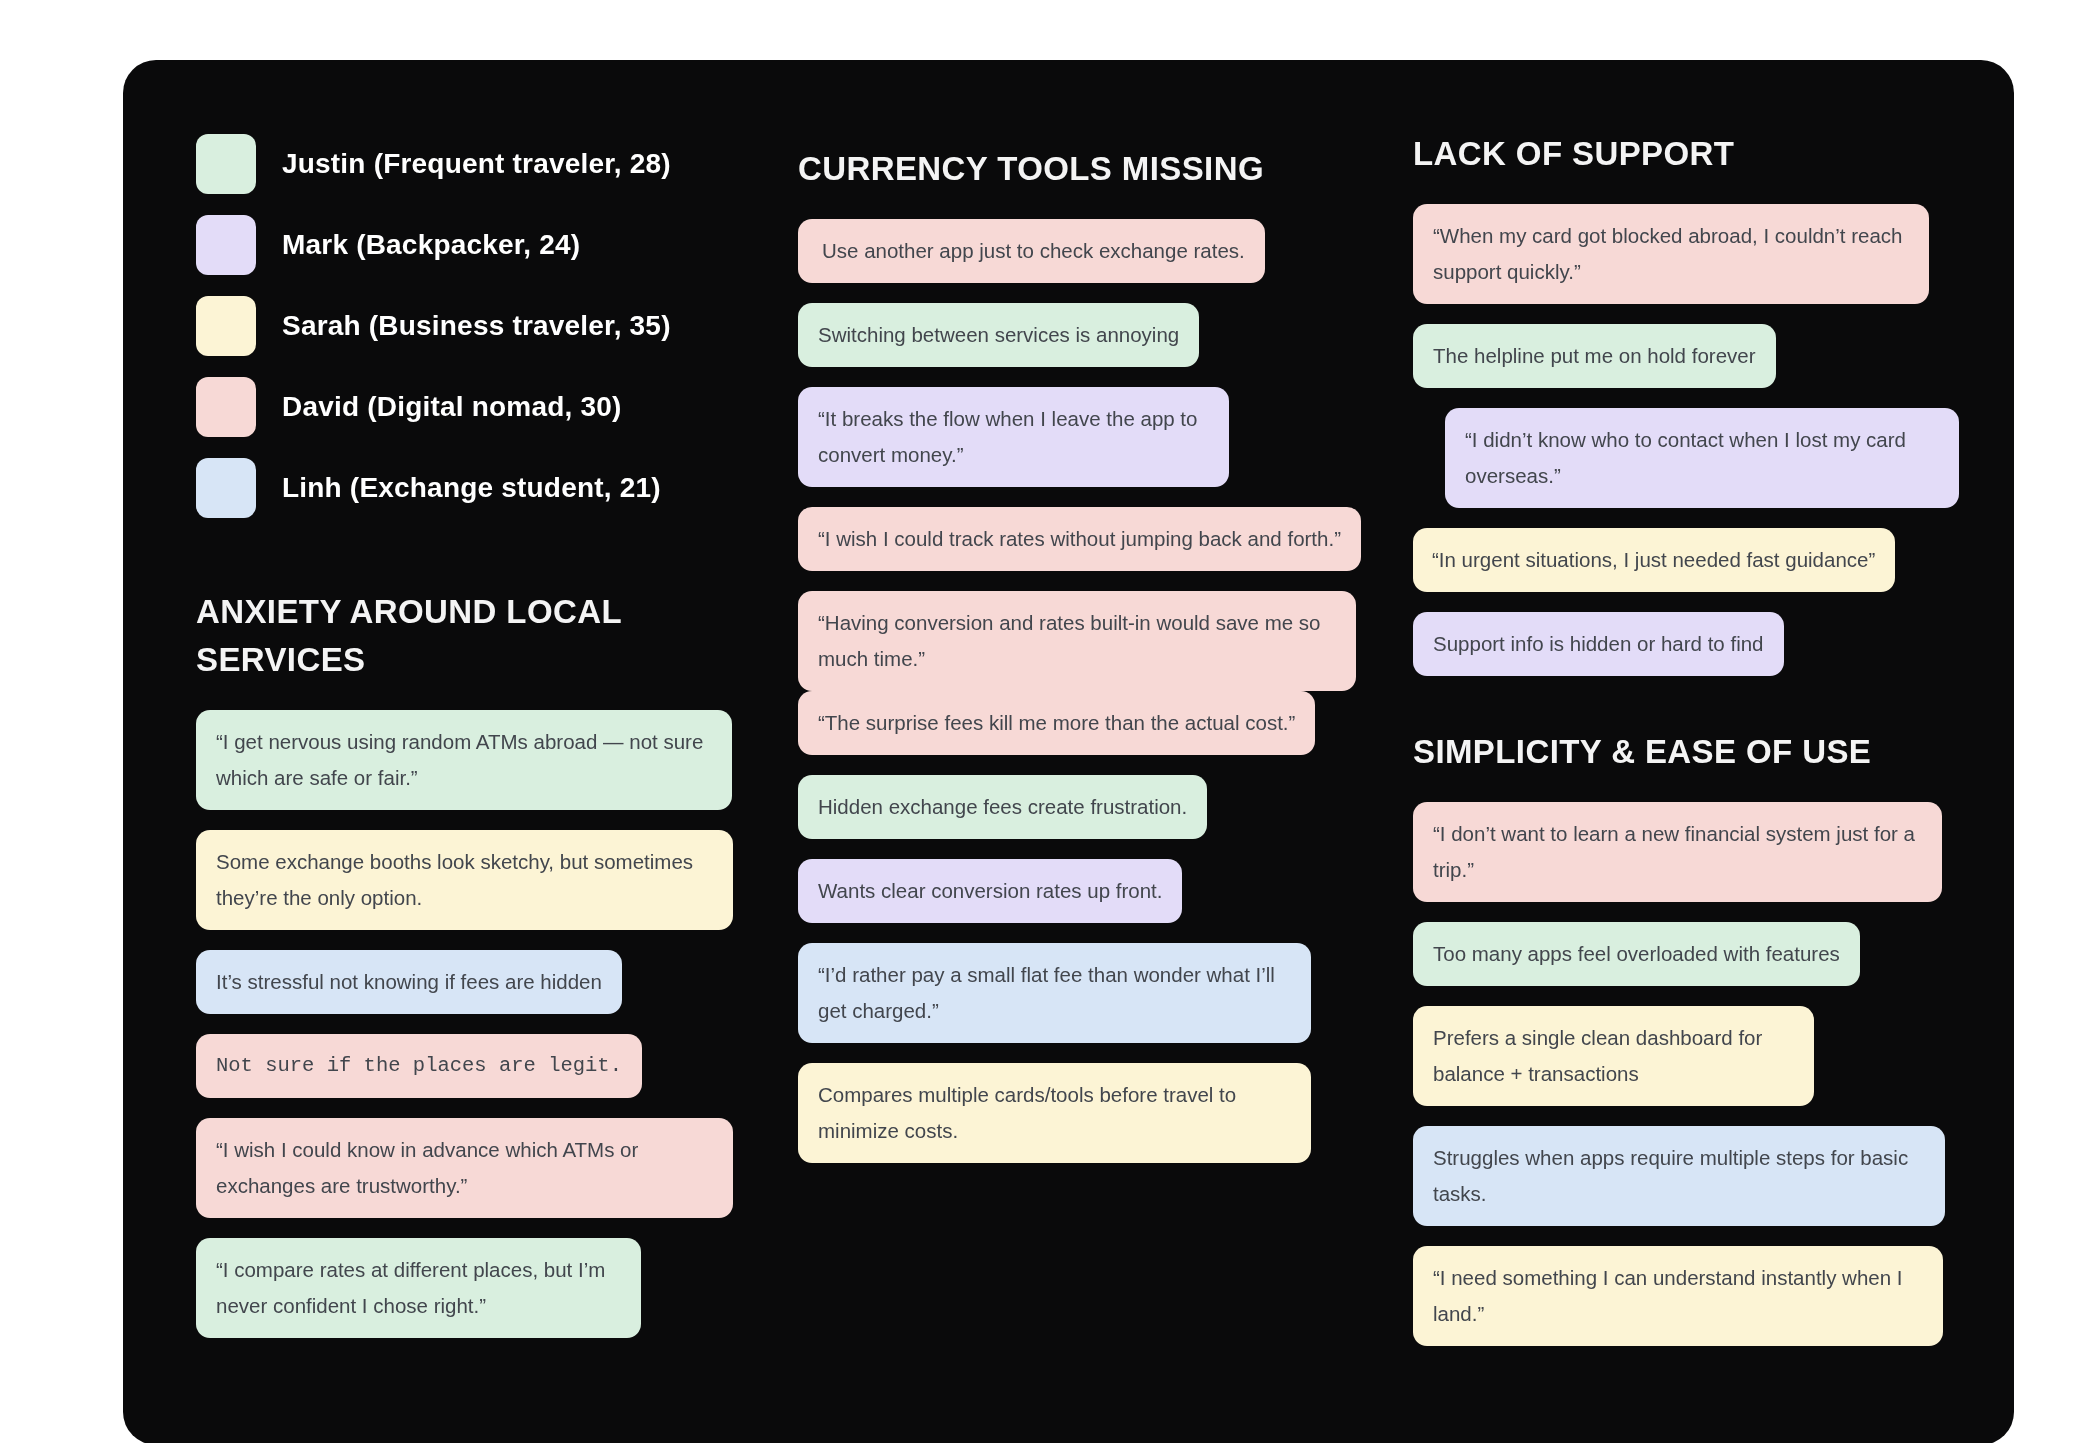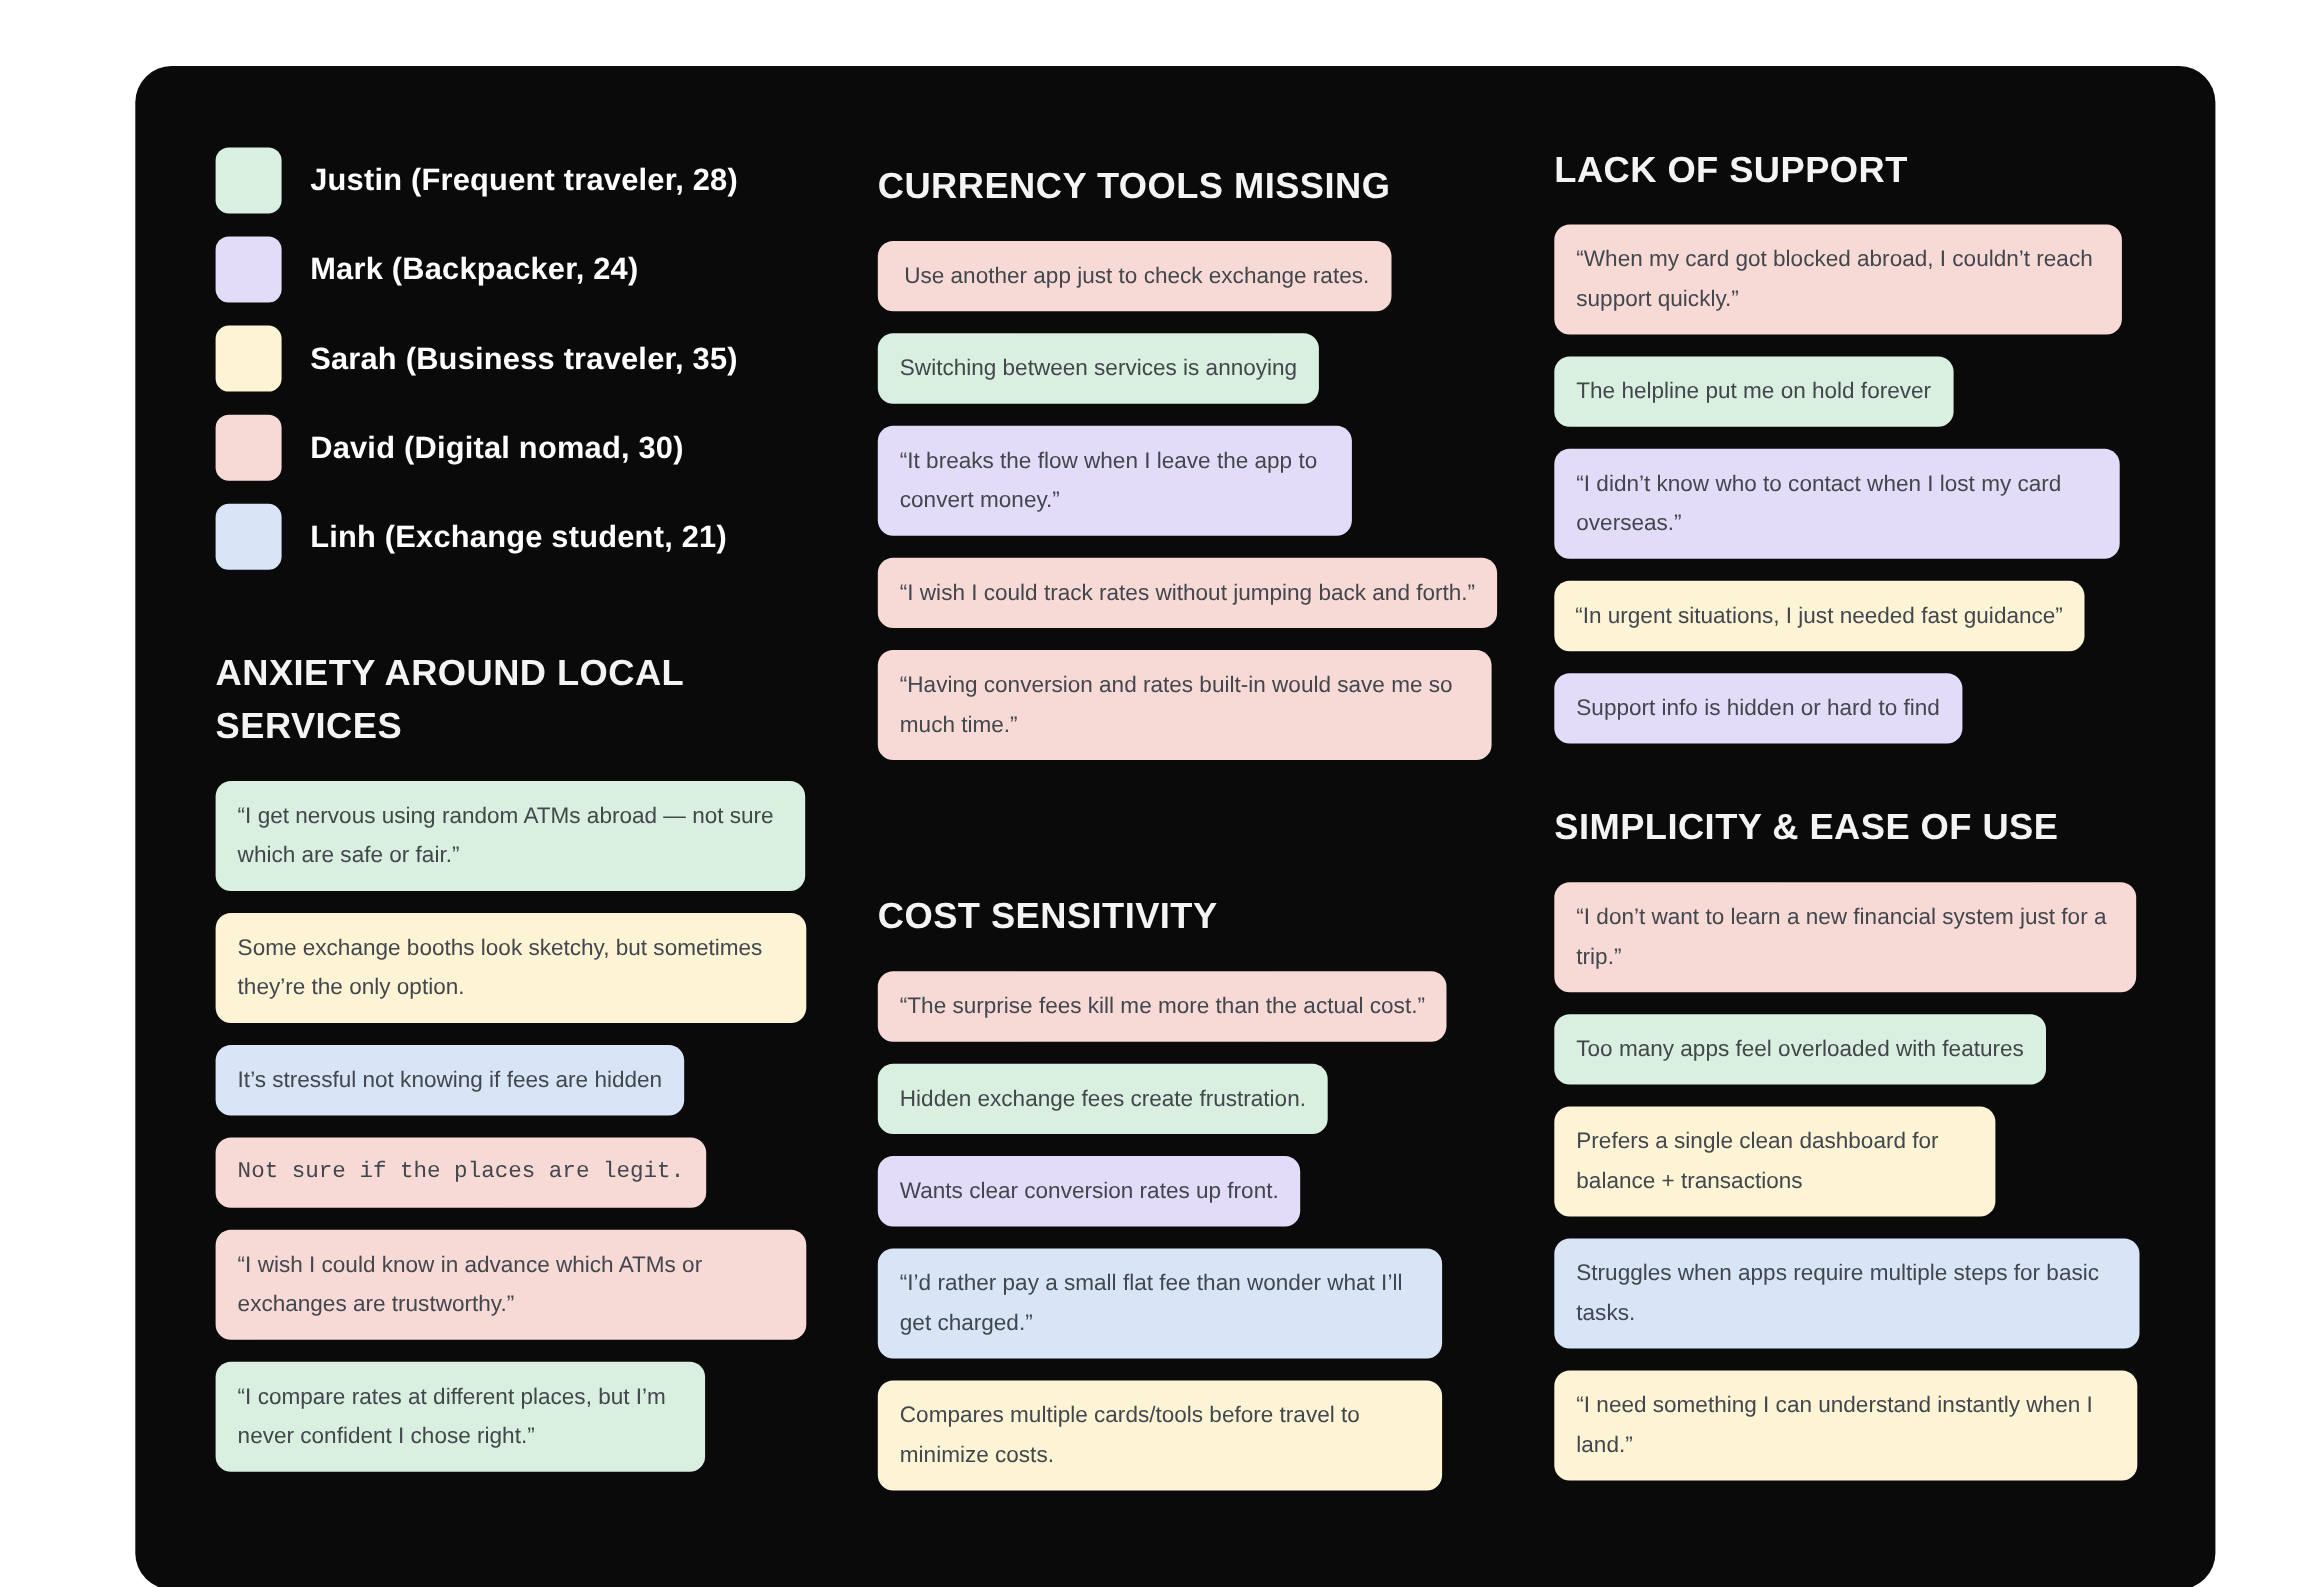--- a/index.html
+++ b/index.html
@@ -123,35 +123,34 @@
     </div>
   <div id="col2" class="col">
       <h2 class="section-title">CURRENCY TOOLS MISSING</h2>
       <div class="notes">
         <div class="note" style="background: rgb(247, 217, 214); padding-left: 24px;">Use another app just to check exchange rates.</div>
         <div class="note" style="background: rgb(217, 239, 223);">Switching between services is annoying</div>
         <div class="note wrapped" style="background: rgb(227, 220, 248); width: 431px;">“It breaks the flow when I leave the app to convert money.”</div>
         <div class="note" style="background: rgb(247, 217, 214);">“I wish I could track rates without jumping back and forth.”</div>
         <div class="note wrapped" style="background: rgb(247, 217, 214); width: 558px;">“Having conversion and rates built-in would save me so much time.”</div>
       </div>
-      <h2 class="section-title section-gap-lg">COST SENSITIVITY</h2>
       <div class="notes">
         <div class="note" style="background: rgb(247, 217, 214);">“The surprise fees kill me more than the actual cost.”</div>
         <div class="note" style="background: rgb(217, 239, 223);">Hidden exchange fees create frustration.</div>
         <div class="note" style="background: rgb(227, 220, 248);">Wants clear conversion rates up front.</div>
         <div class="note wrapped" style="background: rgb(215, 229, 246); width: 513px;">“I’d rather pay a small flat fee than wonder what I’ll get charged.”</div>
         <div class="note wrapped" style="background: rgb(252, 244, 213); width: 513px;">Compares multiple cards/tools before travel to minimize costs.</div>
       </div>
     </div>
   <div id="col3" class="col">
       <h2 class="section-title">LACK OF SUPPORT</h2>
       <div class="notes">
         <div class="note wrapped" style="background: rgb(247, 217, 214); width: 516px;">“When my card got blocked abroad, I couldn’t reach support quickly.”</div>
         <div class="note" style="background: rgb(217, 239, 223);">The helpline put me on hold forever</div>
-        <div class="note wrapped" style="background: rgb(227, 220, 248); width: 514px;">“I didn’t know who to contact when I lost my card overseas.”</div>
+        <div class="note wrapped" style="background: rgb(227, 220, 248); width: 514px; margin-left: 32px;">“I didn’t know who to contact when I lost my card overseas.”</div>
         <div class="note" style="background: rgb(252, 244, 213); padding-left: 19px;">“In urgent situations, I just needed fast guidance”</div>
         <div class="note" style="background: rgb(227, 220, 248);">Support info is hidden or hard to find</div>
       </div>
       <h2 class="section-title section-gap-sm">SIMPLICITY &amp; EASE OF USE</h2>
       <div class="notes">
         <div class="note wrapped" style="background: rgb(247, 217, 214); width: 529px;">“I don’t want to learn a new financial system just for a trip.”</div>
         <div class="note" style="background: rgb(217, 239, 223);">Too many apps feel overloaded with features</div>
         <div class="note wrapped" style="background: rgb(252, 244, 213); width: 401px;">Prefers a single clean dashboard for balance + transactions</div>
         <div class="note wrapped" style="background: rgb(215, 229, 246); width: 532px;">Struggles when apps require multiple steps for basic tasks.</div>
         <div class="note wrapped" style="background: rgb(252, 244, 213); width: 530px;">“I need something I can understand instantly when I land.”</div>

